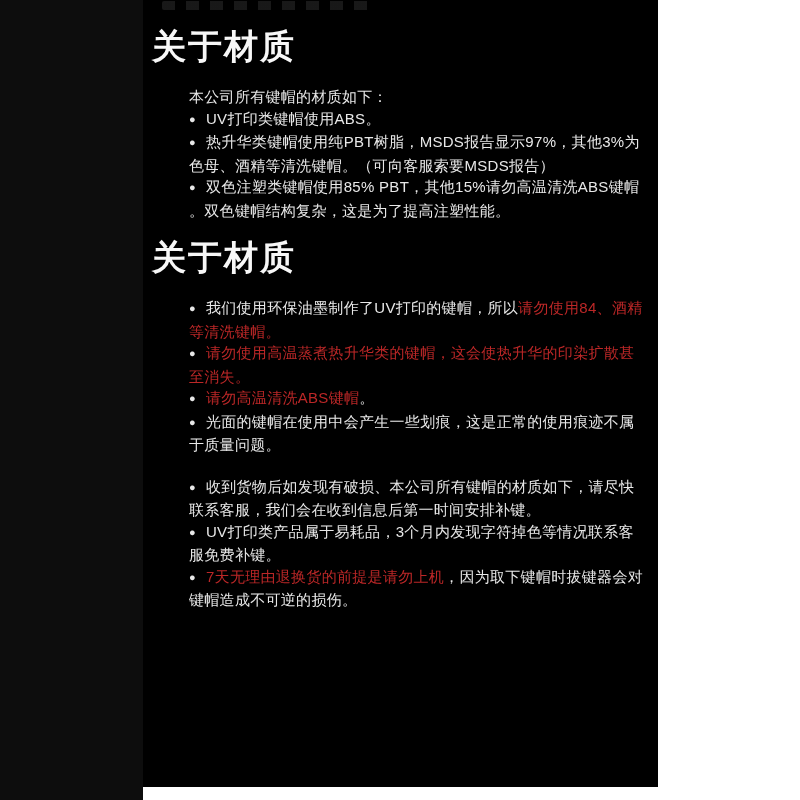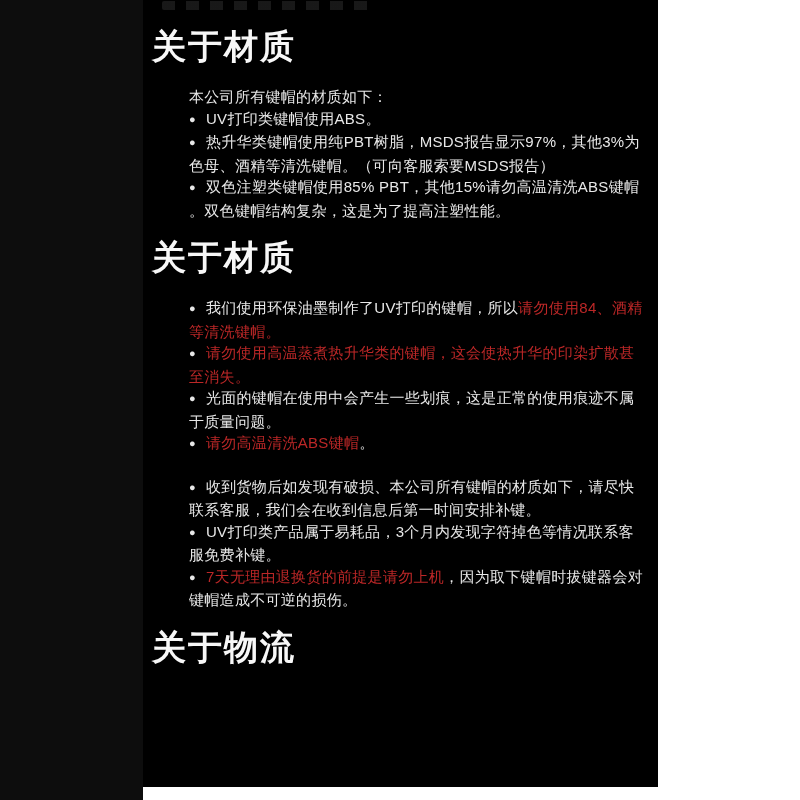--- a/index.html
+++ b/index.html
@@ -82,28 +82,25 @@
           <p class="line"><span class="dot">●</span><span class="white">UV打印类键帽使用ABS。</span></p>
           <p class="line"><span class="dot">●</span><span class="white">热升华类键帽使用纯PBT树脂，MSDS报告显示97%，其他3%为色母、酒精等清洗键帽。（可向客服索要MSDS报告）</span></p>
           <p class="line"><span class="dot">●</span><span class="white">双色注塑类键帽使用85% PBT，其他15%请勿高温清洗ABS键帽。双色键帽结构复杂，这是为了提高注塑性能。</span></p>
         </div>
       </section>
       <section>
         <h2 class="heading">关于材质</h2>
         <div class="sec-body">
           <p class="line"><span class="dot">●</span><span class="white">我们使用环保油墨制作了UV打印的键帽，所以</span><span class="red">请勿使用84、酒精等清洗键帽。</span></p>
           <p class="line"><span class="dot">●</span><span class="red">请勿使用高温蒸煮热升华类的键帽，这会使热升华的印染扩散甚至消失。</span></p>
+          <p class="line"><span class="dot">●</span><span class="red">请勿高温清洗ABS键帽</span><span class="white">。</span></p>
           <p class="line"><span class="dot">●</span><span class="white">光面的键帽在使用中会产生一些划痕，这是正常的使用痕迹不属于质量问题。</span></p>
-          <p class="line"><span class="dot">●</span><span class="red">请勿高温清洗ABS键帽</span><span class="white">。</span></p>
         </div>
       </section>
       <section>
         <div class="sec-body">
           <p class="line"><span class="dot">●</span><span class="white">收到货物后如发现有破损、本公司所有键帽的材质如下，请尽快联系客服，我们会在收到信息后第一时间安排补键。</span></p>
           <p class="line"><span class="dot">●</span><span class="white">UV打印类产品属于易耗品，3个月内发现字符掉色等情况联系客服免费补键。</span></p>
           <p class="line"><span class="dot">●</span><span class="red">7天无理由退换货的前提是请勿上机</span><span class="white">，因为取下键帽时拔键器会对键帽造成不可逆的损伤。</span></p>
         </div>
       </section>
-      <section>
-        <h2 class="heading">关于物流</h2>
-      </section>
     </div>
 </div>
 
 </body></html>

